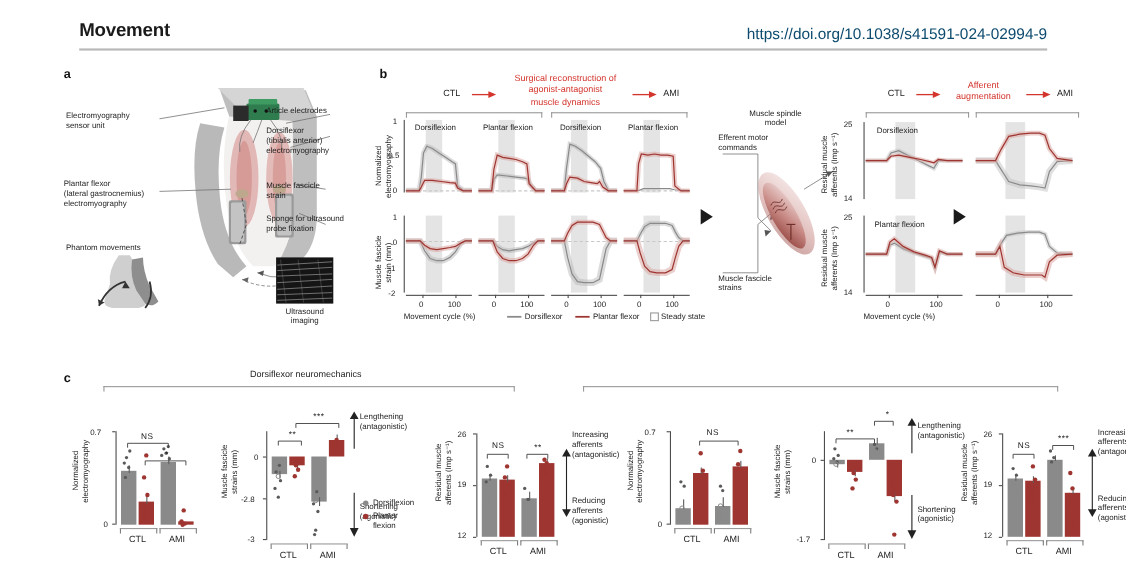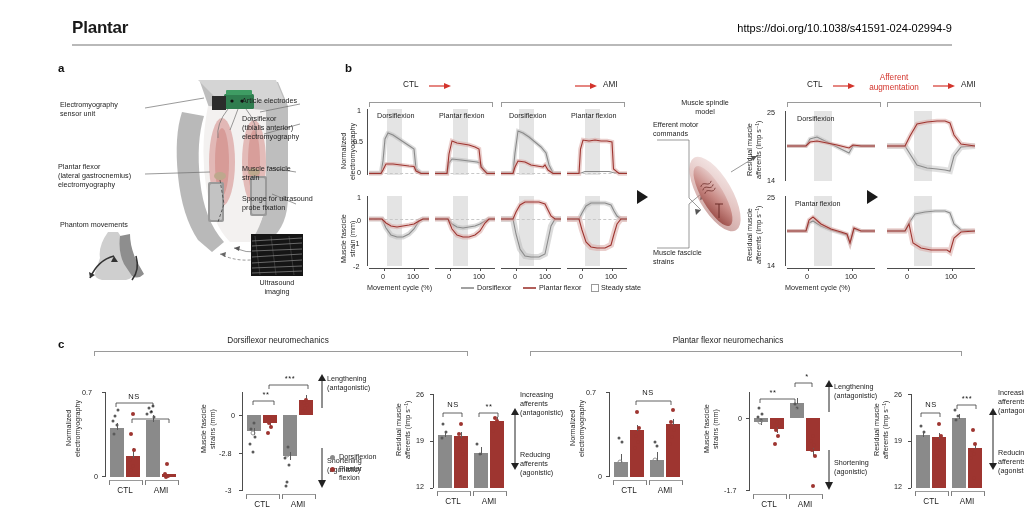--- a/index.html
+++ b/index.html
@@ -1,20 +1,20 @@
 <!DOCTYPE html>
 <html><head>
 <meta charset="utf-8">
 <style>
   html,body{margin:0;padding:0;background:#fff;}
   body{width:1024px;height:510px;position:relative;overflow:hidden;
        font-family:"Liberation Sans","DejaVu Sans",sans-serif;color:#1a1a1a;}
   .abs{position:absolute;}
   .hdr-title{left:72px;top:18px;font-size:17px;font-weight:bold;letter-spacing:-.2px;}
-  .hdr-doi{right:72px;top:22px;font-size:11px;color:#000000;}
+  .hdr-doi{right:72px;top:22px;font-size:14px;color:#0c4a6e;}
   .hdr-rule{left:72px;top:44px;width:880px;height:1.5px;background:#b9b9b9;}
 
   .plabel{font-size:11.5px;font-weight:bold;color:#111;}
   .txt{font-size:7.2px;line-height:1.25;color:#1d1d1d;}
   .txt9{font-size:8.2px;line-height:1.25;color:#1d1d1d;}
   .txtred{color:#d3342c;}
   .ctr{text-align:center;}
   .vert{writing-mode:vertical-rl;transform:rotate(180deg);}
 
   .axis{background:#4d4d4d;}
@@ -29,21 +29,21 @@
   .dot-r{background:#9e3530;border-radius:50%;}
   .err{background:#5c5c5c;width:1px;}
 
   svg{display:block;overflow:visible;}
   .leader{stroke:#6f6f6f;stroke-width:.7;fill:none;}
   .sig{font-size:7.5px;letter-spacing:.5px;}
 </style>
 </head>
 <body>
 
-<div class="abs hdr-title">Plantar</div>
+<div class="abs hdr-title">Movement</div>
 <div class="abs hdr-doi">https://doi.org/10.1038/s41591-024-02994-9</div>
 <div class="abs hdr-rule"></div>
 
 <div class="abs" style="left:58px;top:62px;width:300px;height:250px;">
   <div class="abs plabel" style="left:0;top:0;">a</div>
 
   <svg class="abs" style="left:80px;top:14px;" width="180" height="200" viewBox="0 0 180 200">
 
     <path d="M62 6 L140 6 L150 30 L150 120 Q150 150 132 164 L120 172 L112 160 Q128 146 128 118 L128 40 L74 40 Z" fill="#a8a8a8" opacity=".75"></path>
     <path d="M60 4 L138 4 L146 24 L82 26 Z" fill="#d5d5d5"></path>
@@ -128,20 +128,21 @@
 </div>
 
 <div class="abs" style="left:345px;top:62px;width:670px;height:250px;">
   <div class="abs plabel" style="left:0;top:0;">b</div>
 
   <div class="abs txt9" style="left:58px;top:18px;">CTL</div>
   <svg class="abs" style="left:84px;top:20px;" width="24" height="8">
     <path d="M0 4 L16 4" stroke="#d3342c" stroke-width="1.2"></path>
       <path d="M22 4 l-7 -3 l0 6 z" fill="#d3342c"></path>
   </svg>
+  <div class="abs txt9 txtred ctr" style="left:112px;top:5px;width:114px;">Surgical reconstruction of<br>agonist-antagonist<br>muscle dynamics</div>
   <svg class="abs" style="left:230px;top:20px;" width="24" height="8">
     <path d="M0 4 L16 4" stroke="#d3342c" stroke-width="1.2"></path>
       <path d="M22 4 l-7 -3 l0 6 z" fill="#d3342c"></path>
   </svg>
   <div class="abs txt9" style="left:258px;top:18px;">AMI</div>
 
   <div class="abs txt9" style="left:462px;top:18px;">CTL</div>
   <svg class="abs" style="left:488px;top:20px;" width="24" height="8">
     <path d="M0 4 L16 4" stroke="#d3342c" stroke-width="1.2"></path>
       <path d="M22 4 l-7 -3 l0 6 z" fill="#d3342c"></path>
@@ -387,21 +388,20 @@
   <svg class="abs" style="left:522px;top:128px;" width="12" height="14">
     <path d="M0 0 L11 7 L0 14 Z" fill="#1a1a1a"></path>
   </svg>
 </div>
 
 <div class="abs" style="left:58px;top:336px;width:960px;height:170px;">
   <div class="abs plabel" style="left:0;top:2px;">c</div>
 
   <div class="abs txt9 ctr" style="left:120px;top:0px;width:200px;">Dorsiflexor neuromechanics</div>
   <div class="abs sbrack" style="left:36px;top:15px;width:372px;height:4px;border-left:1.1px solid #9a9a9a;border-right:1.1px solid #9a9a9a;"></div>
-  <div class="abs txt9 ctr" style="left:560px;top:0px;width:220px;">Plantar flexor neuromechanics</div>
   <div class="abs sbrack" style="left:472px;top:15px;width:430px;height:4px;border-left:1.1px solid #9a9a9a;border-right:1.1px solid #9a9a9a;"></div>
 
   <div class="abs" style="left:0px;top:28px;width:130px;height:140px;">
     <div class="abs txt vert ctr" style="left:6px;top:26px;height:76px;width:18px;">Normalized<br>electromyography</div>
     <div class="abs txt" style="left:24px;top:24px;">0.7</div>
     <div class="abs txt" style="left:36px;top:108px;">0</div>
     <div class="abs axis" style="left:47px;top:28px;width:1px;height:85px;"></div>
     <div class="abs tick" style="left:44px;top:28px;width:3px;height:1px;"></div>
     <div class="abs tick" style="left:44px;top:112px;width:3px;height:1px;"></div>
     <div class="abs axis" style="left:47px;top:113px;width:70px;height:1px;background:transparent;"></div>

